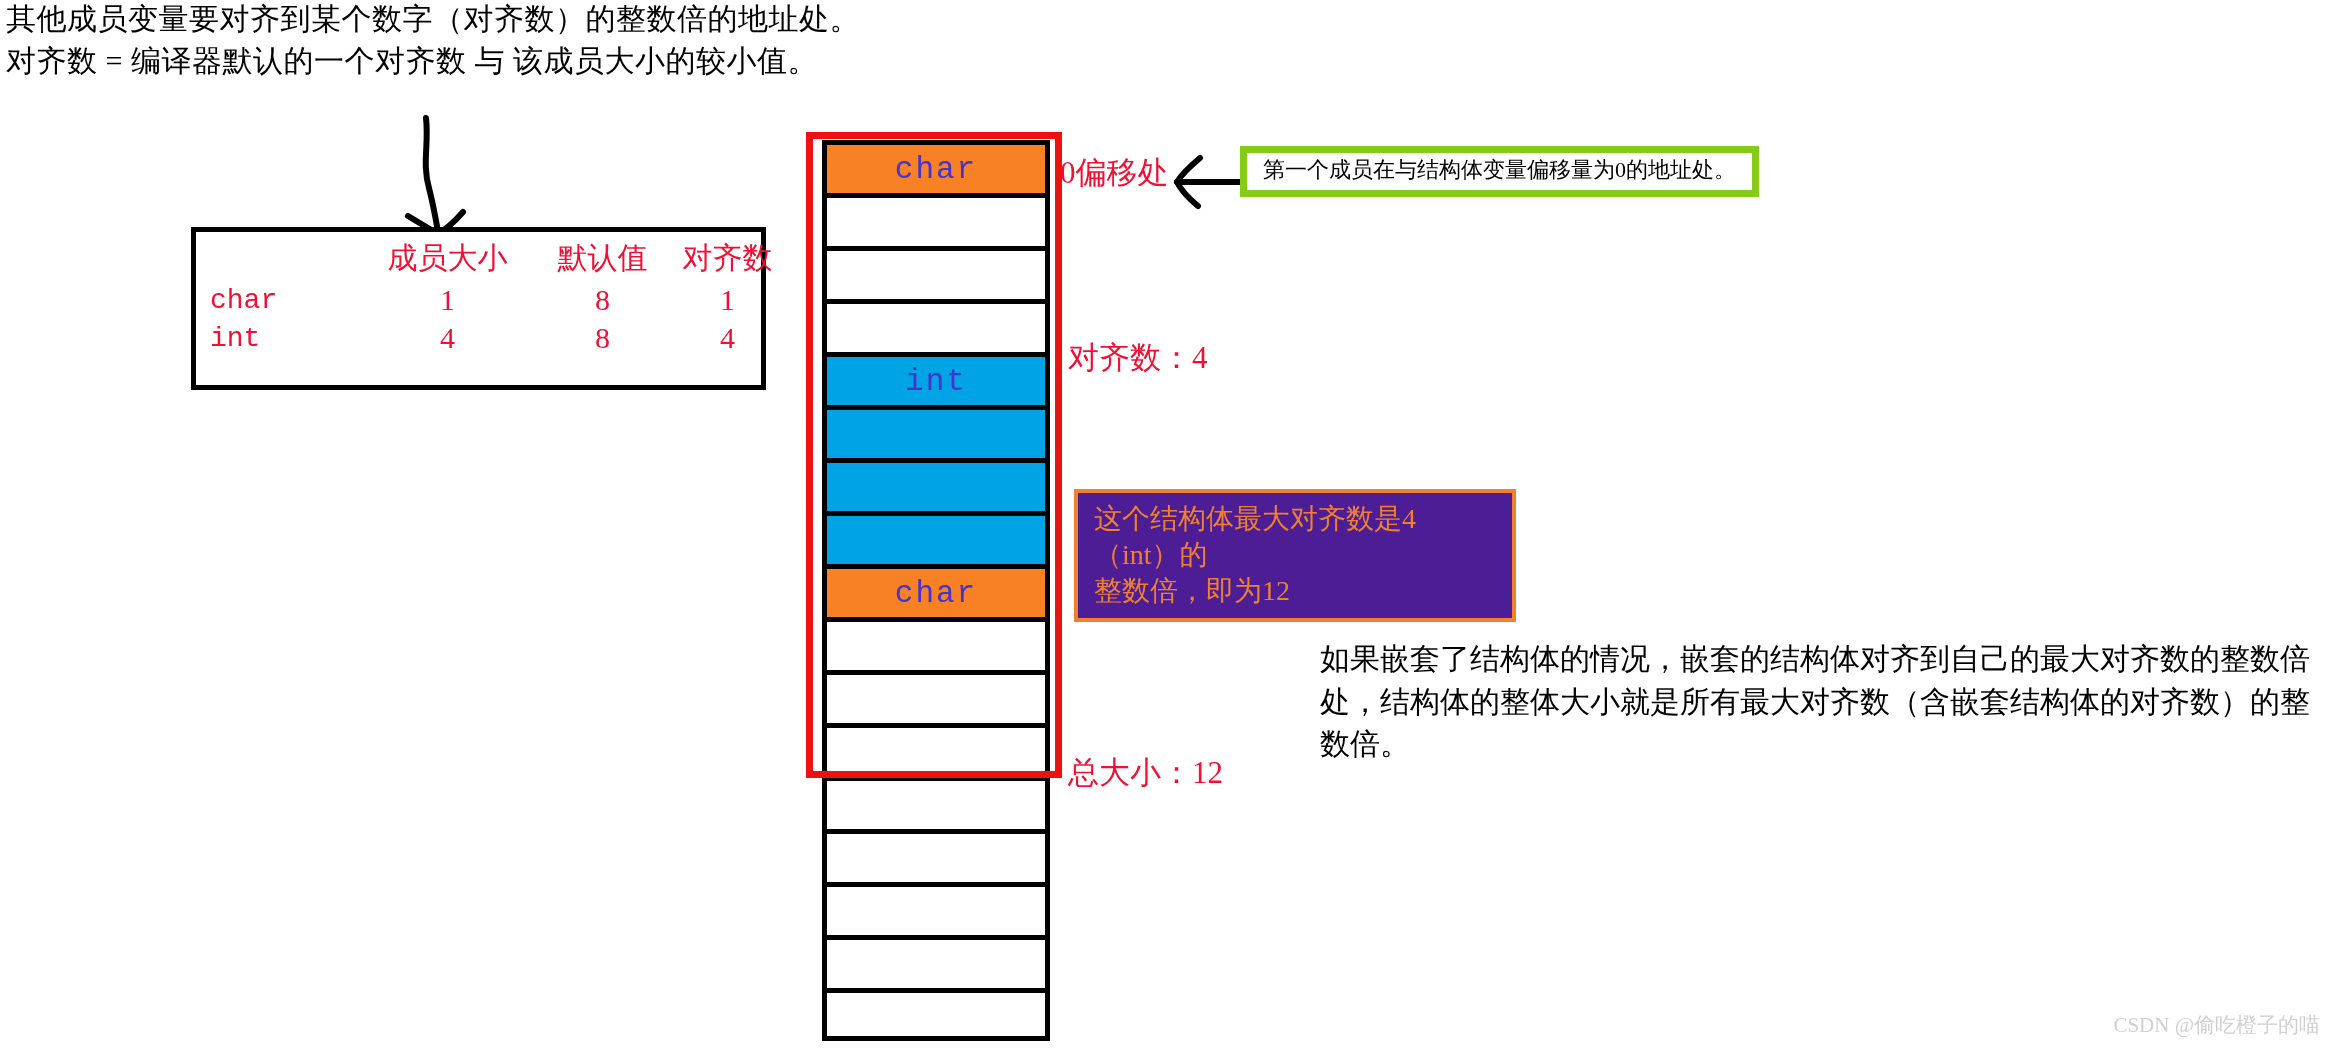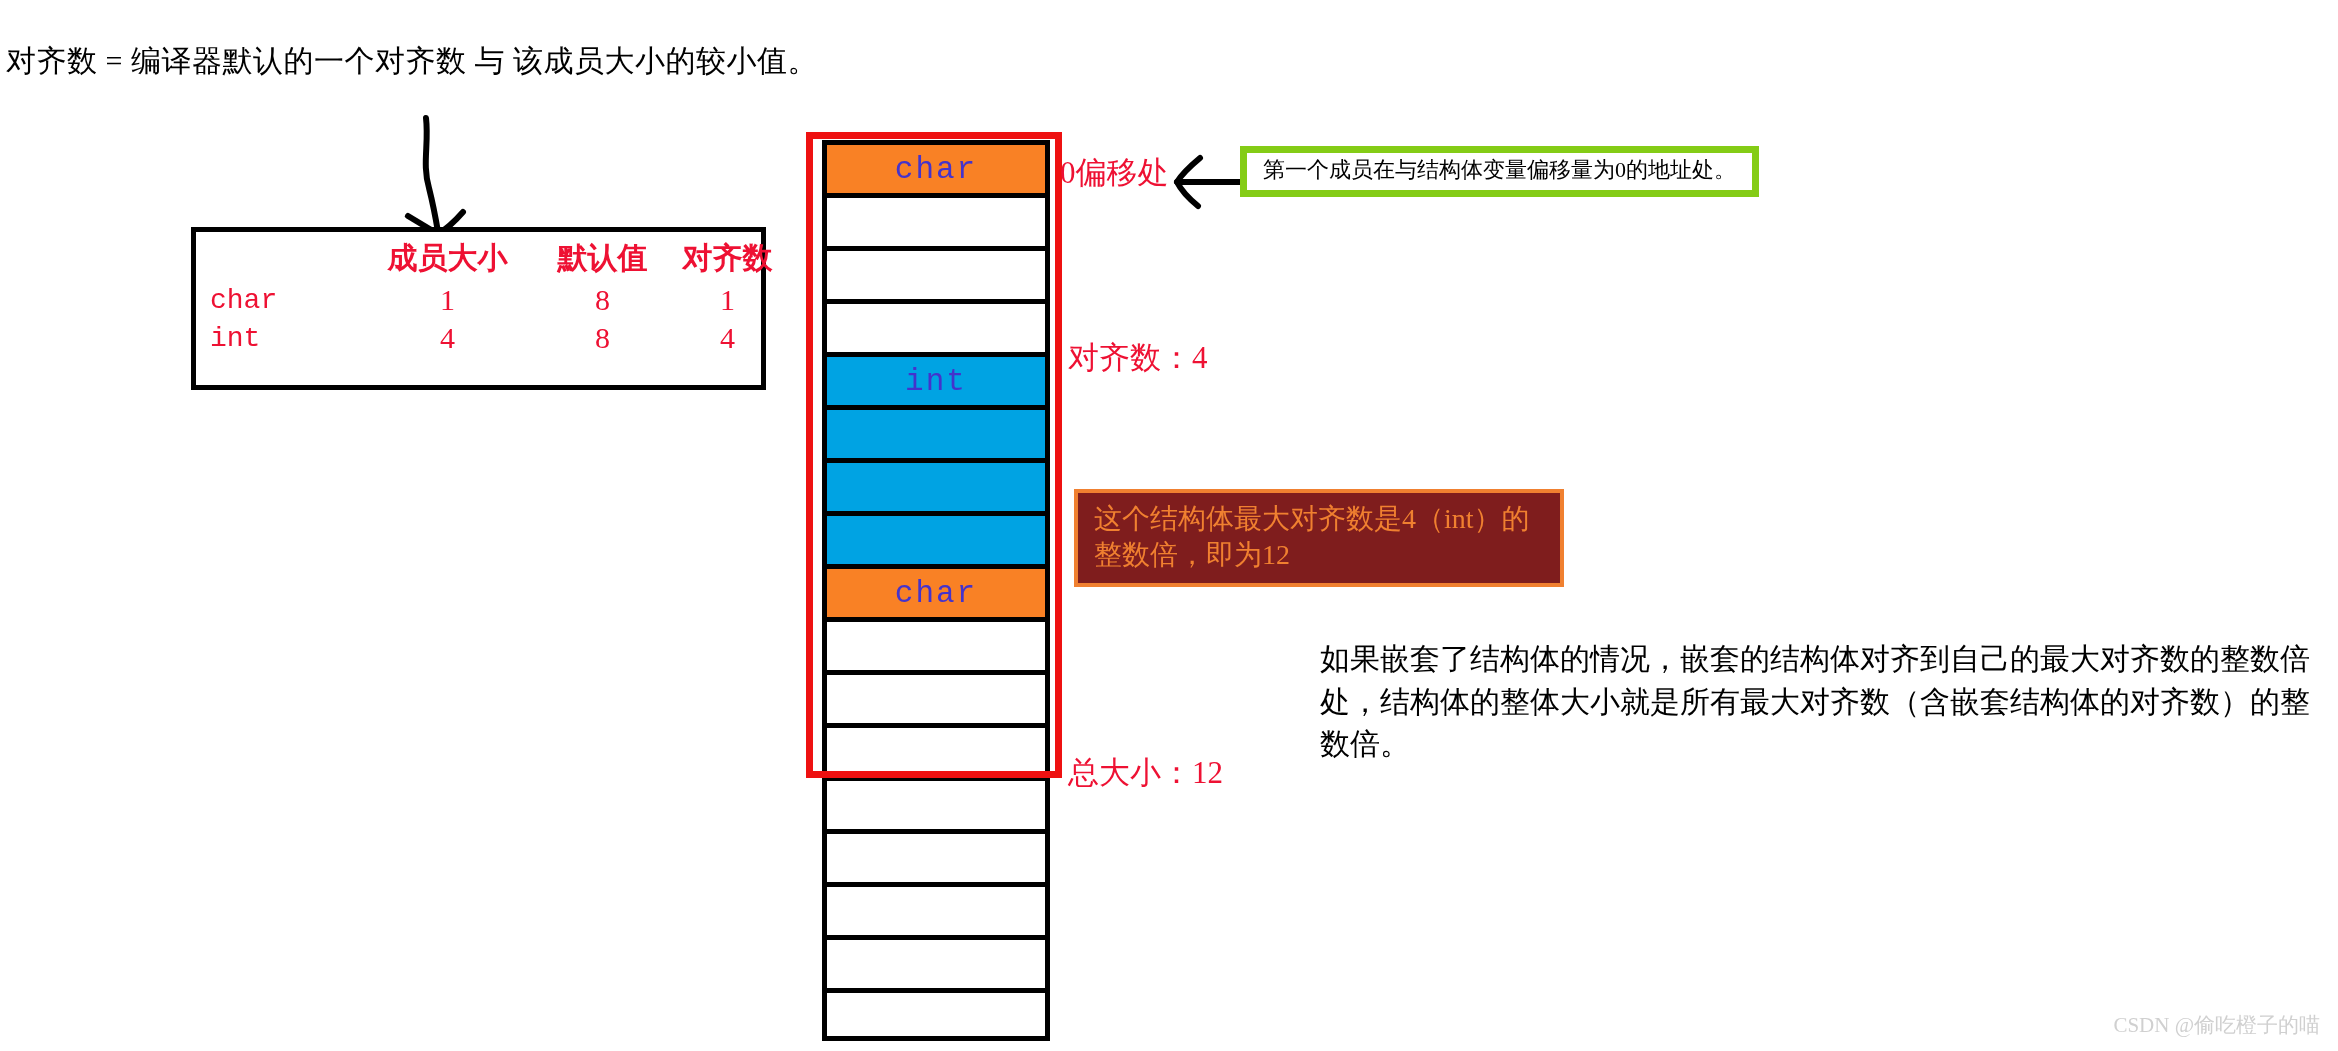--- a/index.html
+++ b/index.html
@@ -63,21 +63,21 @@
     font-family: "Liberation Mono", "DejaVu Sans Mono", monospace;
     font-size: 28px;
   }
   .tbl .c-num { text-align: center; }
   .tbl .c-size { width: 175px; }
   .tbl .c-def  { width: 135px; }
   .tbl .c-al   { width: 115px; }
   .tbl thead th {
     color: #ee1133;
     font-size: 30px;
-    font-weight: bold;
+    font-weight: normal;
     border: none;
     padding: 6px 0 2px 0;
     text-align: center;
   }
   .tbl thead th.c-type { text-align: left; }
 
   
   #table-arrow {
     position: absolute;
     left: 330px;
@@ -162,24 +162,24 @@
     width: 130px;
     height: 60px;
     pointer-events: none;
   }
 
   
   #callout-max-align {
     position: absolute;
     left: 1074px;
     top: 489px;
-    width: 490px;
+    width: 442px;
     padding: 8px 14px 10px 16px;
     border: 4px solid #f08030;
-    background: #7f1d1d;
+    background: #4c1d95;
     box-sizing: border-box;
     color: #f08030;
     font-size: 28px;
     line-height: 1.28;
   }
 
   
   .para {
     position: absolute;
     color: #000000;
@@ -206,20 +206,21 @@
     font-size: 21px;
     font-family: Liberation Serif, serif;
     white-space: nowrap;
   }
 </style>
 </head>
 <body>
 
 <div id="canvas">
 
+  <div class="top-note" id="note-line-1">其他成员变量要对齐到某个数字（对齐数）的整数倍的地址处。</div>
   <div class="top-note" id="note-line-2">对齐数 = 编译器默认的一个对齐数 与 该成员大小的较小值。</div>
 
   <svg id="table-arrow" viewBox="0 0 200 132">
     <path d="M96 14 C 99 40, 92 60, 99 84 C 104 104, 106 116, 108 128" stroke="#000000" stroke-width="6" fill="none" stroke-linecap="round"></path>
     <path d="M78 112 C 88 118, 98 124, 108 130" stroke="#000000" stroke-width="6" fill="none" stroke-linecap="round"></path>
     <path d="M133 108 C 126 116, 118 124, 108 130" stroke="#000000" stroke-width="6" fill="none" stroke-linecap="round"></path>
   </svg>
 
   <div id="align-table">
     <table class="tbl">

